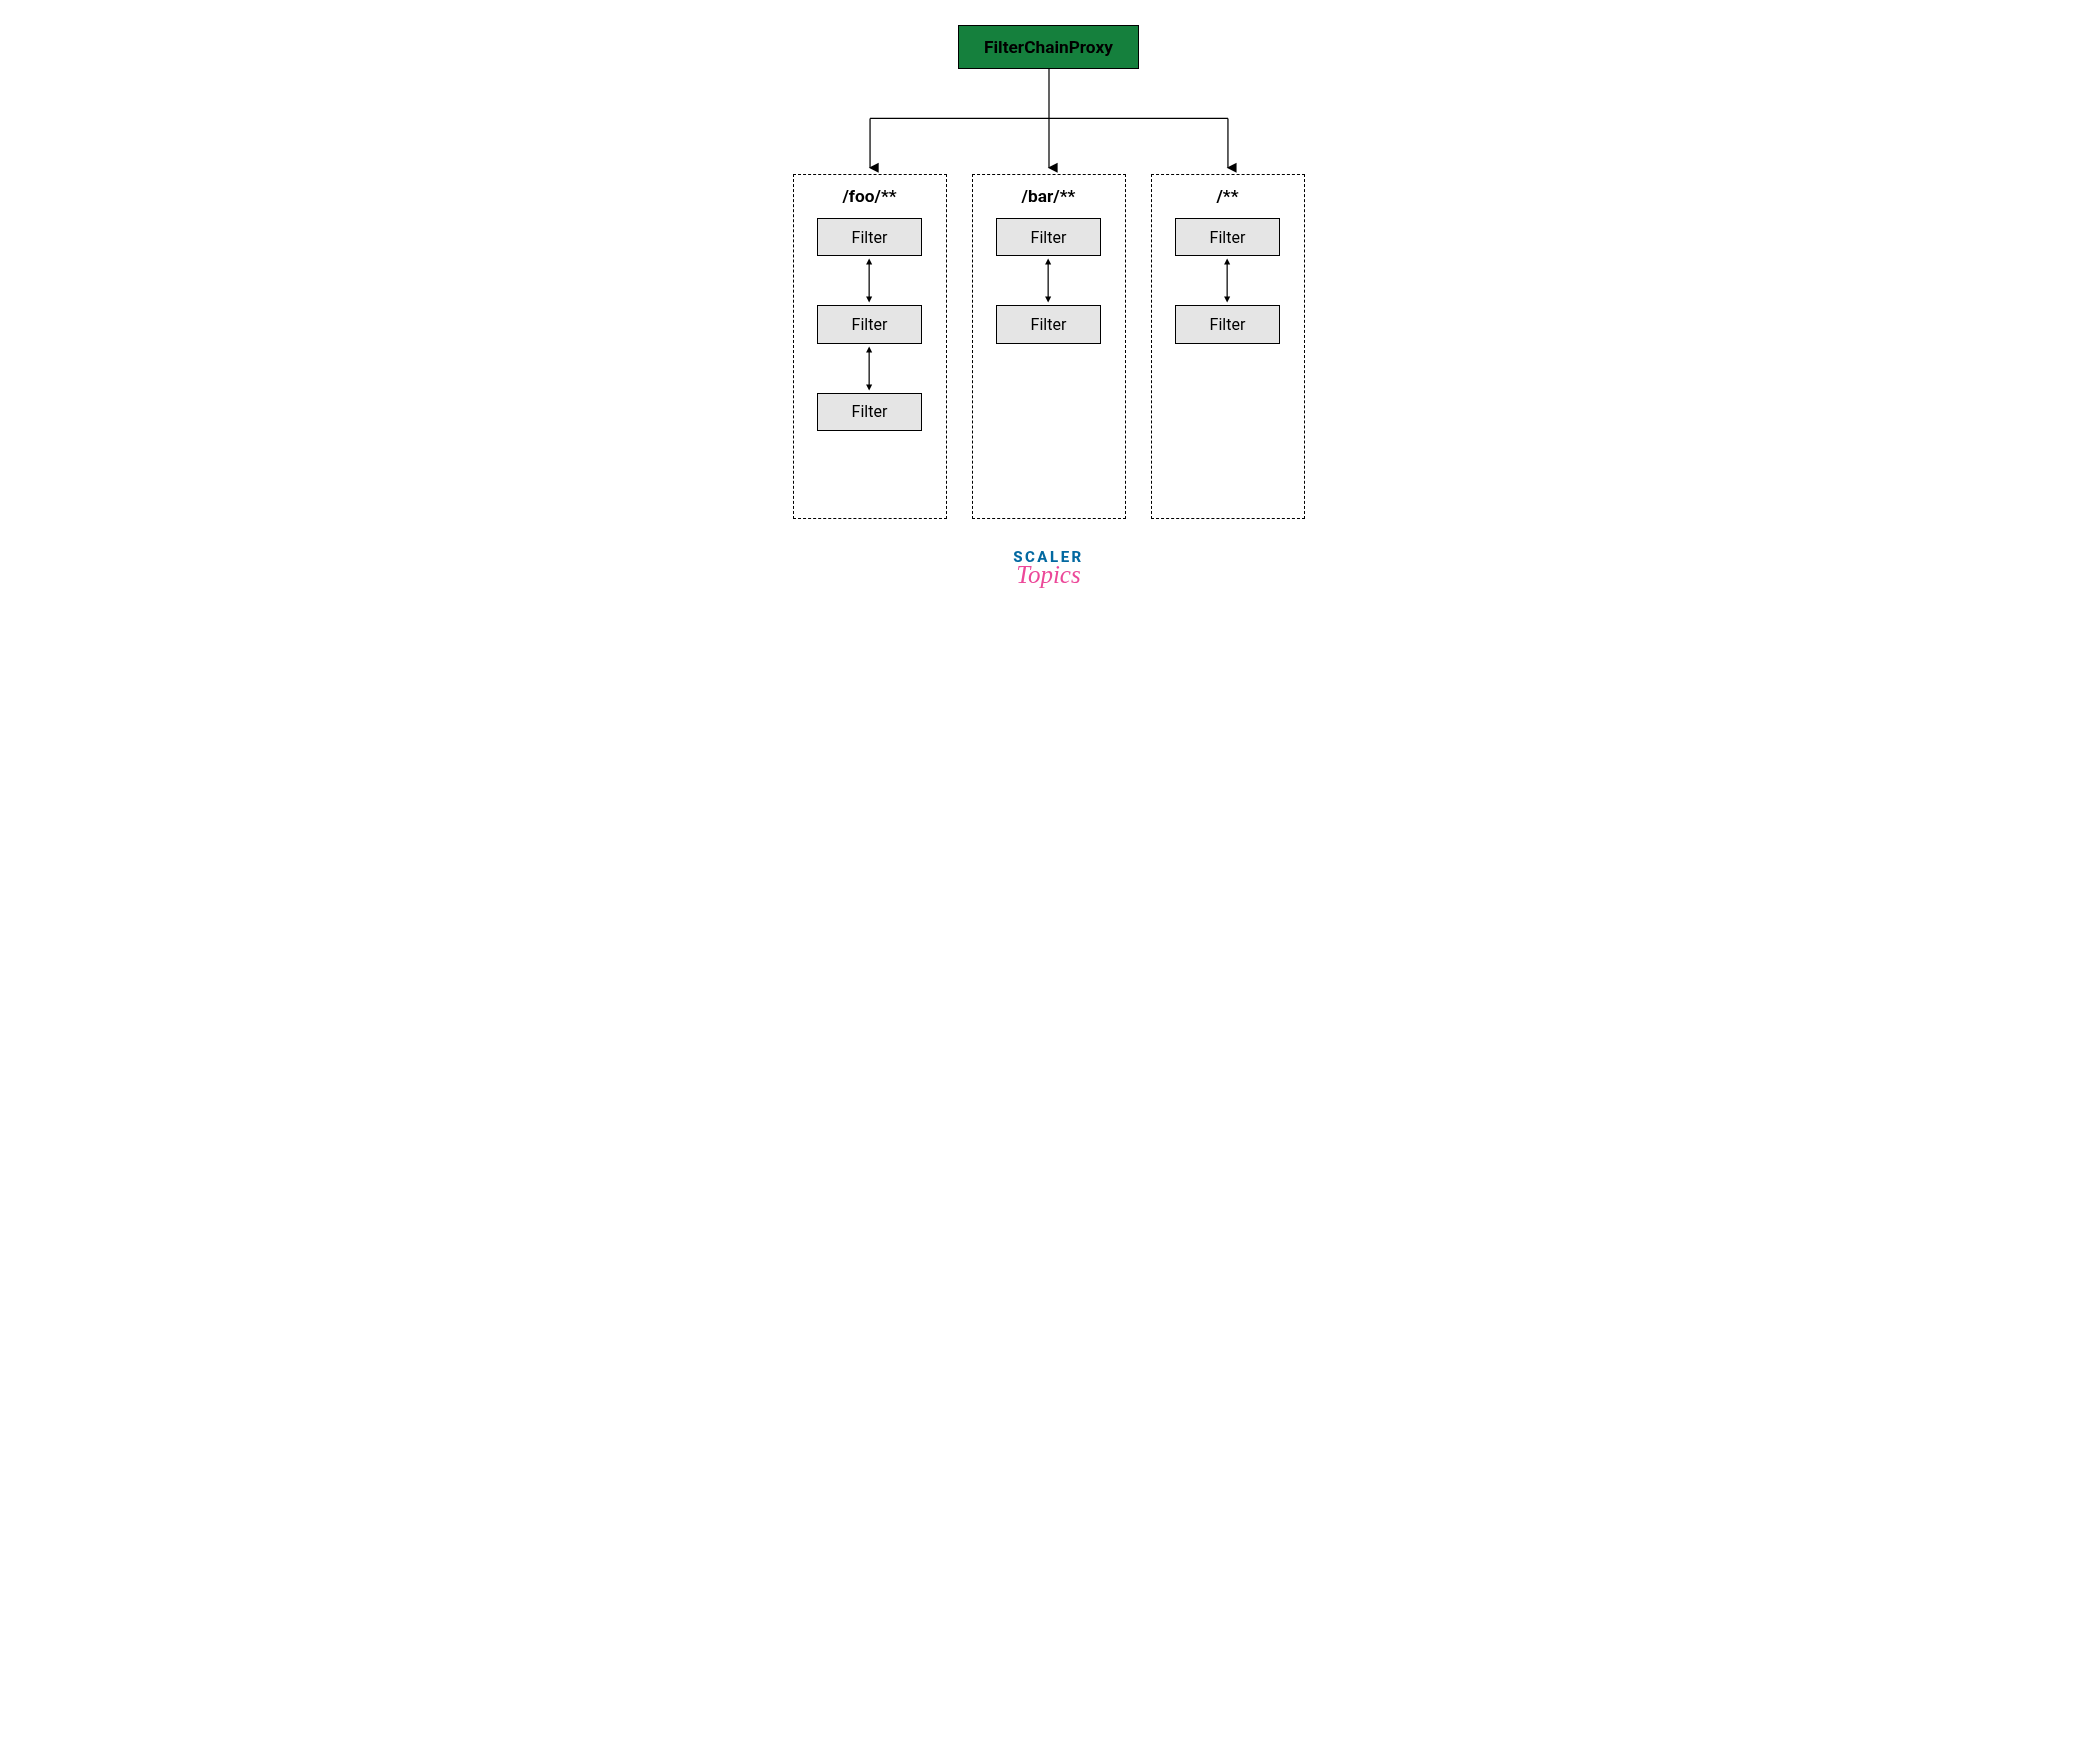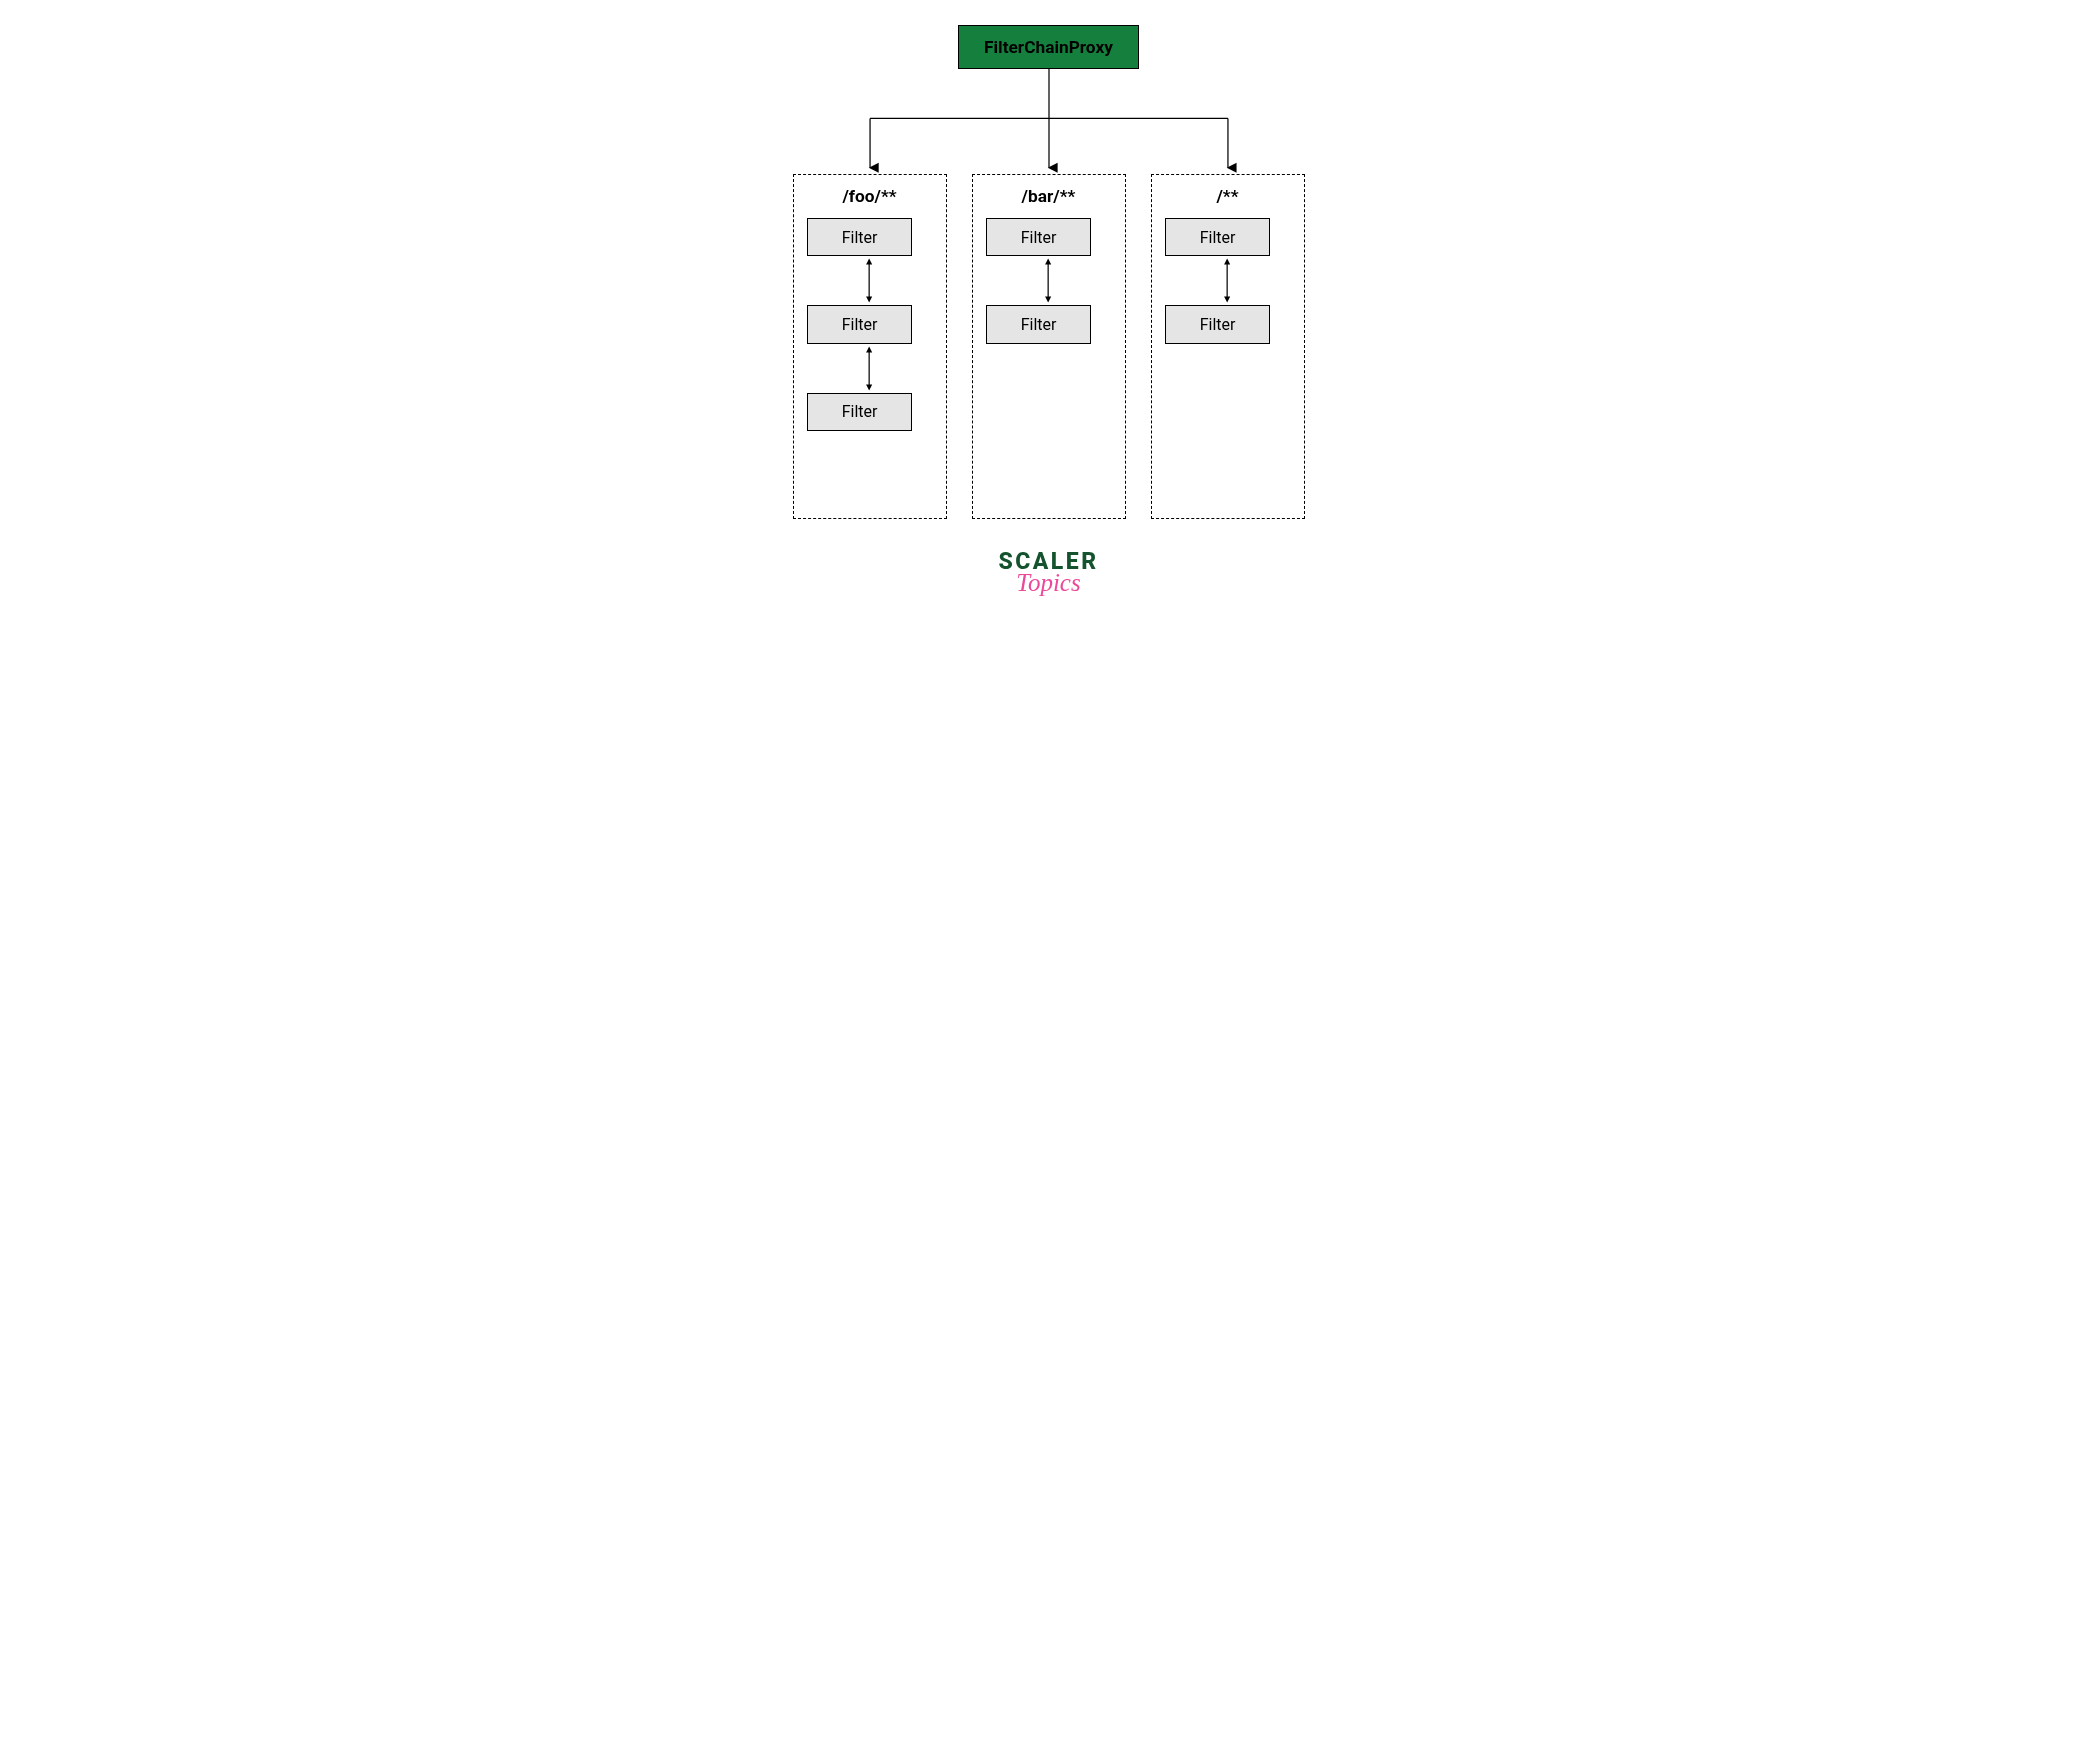--- a/index.html
+++ b/index.html
@@ -39,20 +39,21 @@
     display: flex;
     justify-content: center;
     gap: 25px;
   }
   .chain {
     border: 1.2px dashed #000;
     width: 154px;
     padding: 11px 13.6px 17.3px 13.6px;
     display: flex;
     flex-direction: column;
+    align-items: center;
     min-height: 345px;
   }
   .chain-title {
     font-size: 17.3px;
     font-weight: 700;
     margin-bottom: 12.3px;
     text-align: center;
   }
   .filter-box {
     border: 1.2px solid #000;
@@ -66,24 +67,24 @@
     height: 49px;
     display: flex;
     align-items: center;
     justify-content: center;
   }
   .logo {
     margin-top: 31px;
     text-align: center;
   }
   .logo-top {
-    font-size: 23px;
+    font-size: 15px;
     font-weight: 800;
     letter-spacing: 2.5px;
-    color: #14532d;
+    color: #0369a1;
     line-height: 1;
   }
   .logo-bottom {
     font-size: 25px;
     font-style: italic;
     color: #ec4899;
     font-family: "Brush Script MT", "Segoe Script", cursive;
     line-height: 0.9;
     margin-top: -1.2px;
   }

